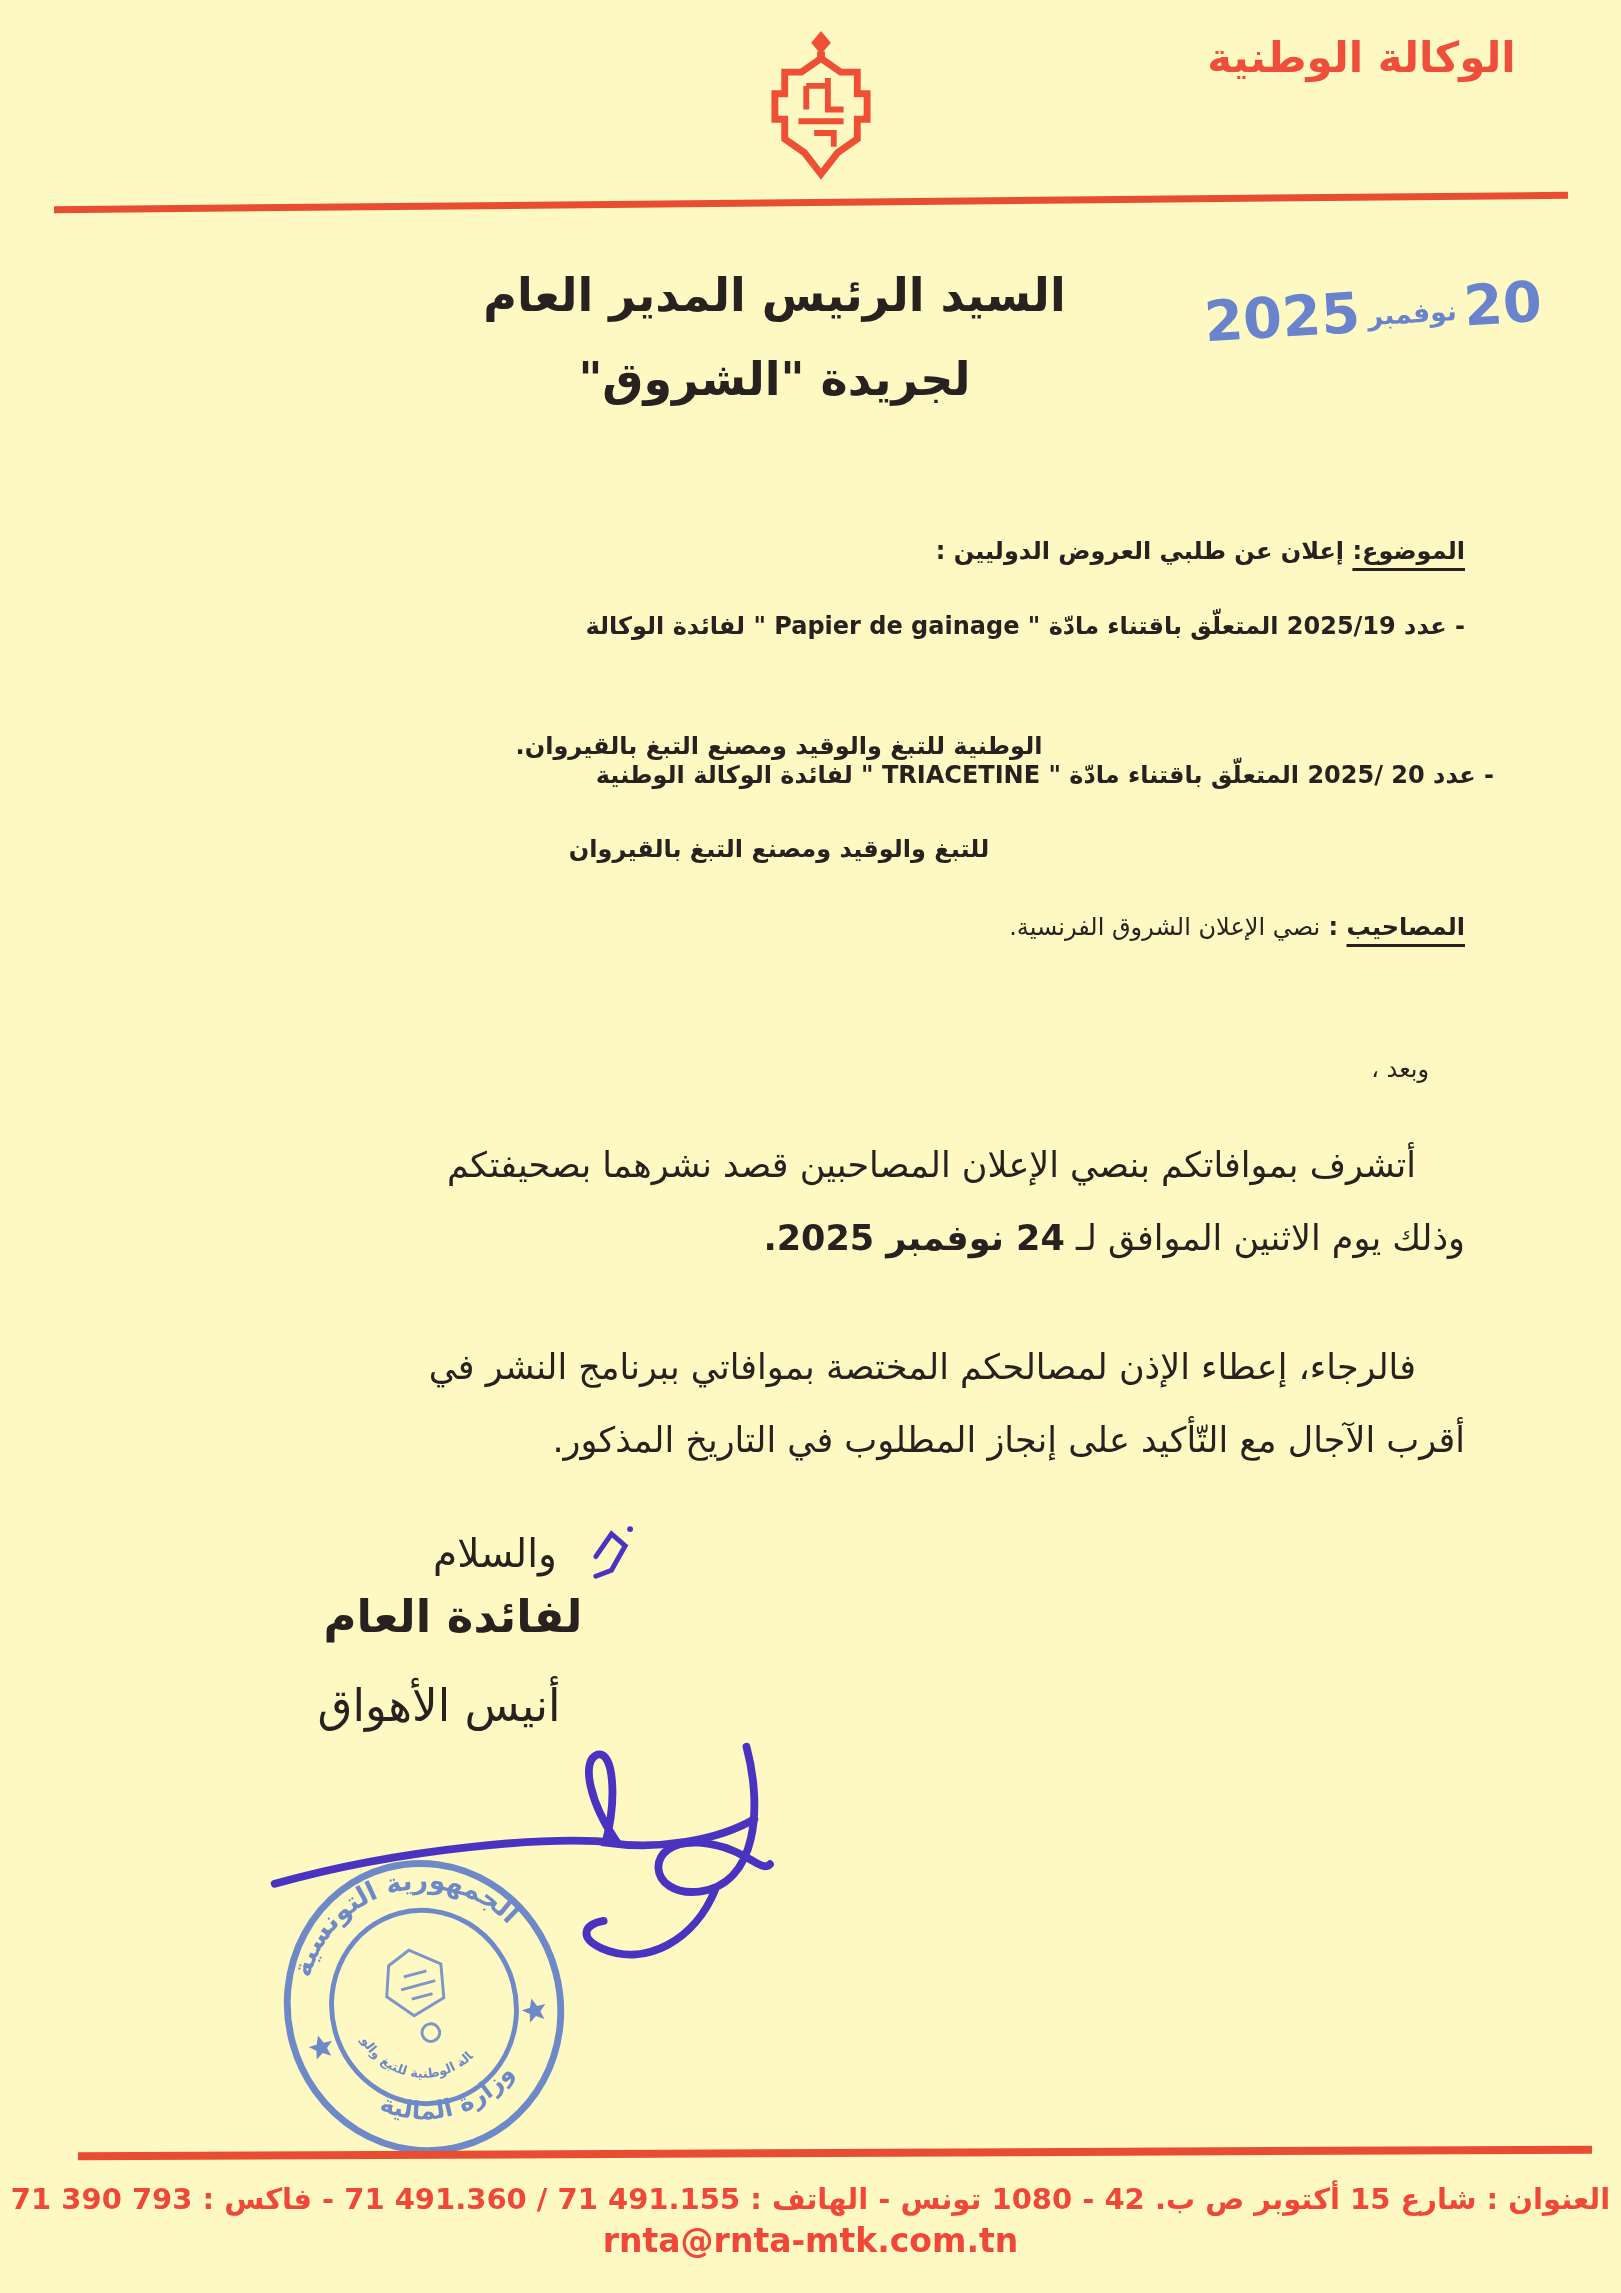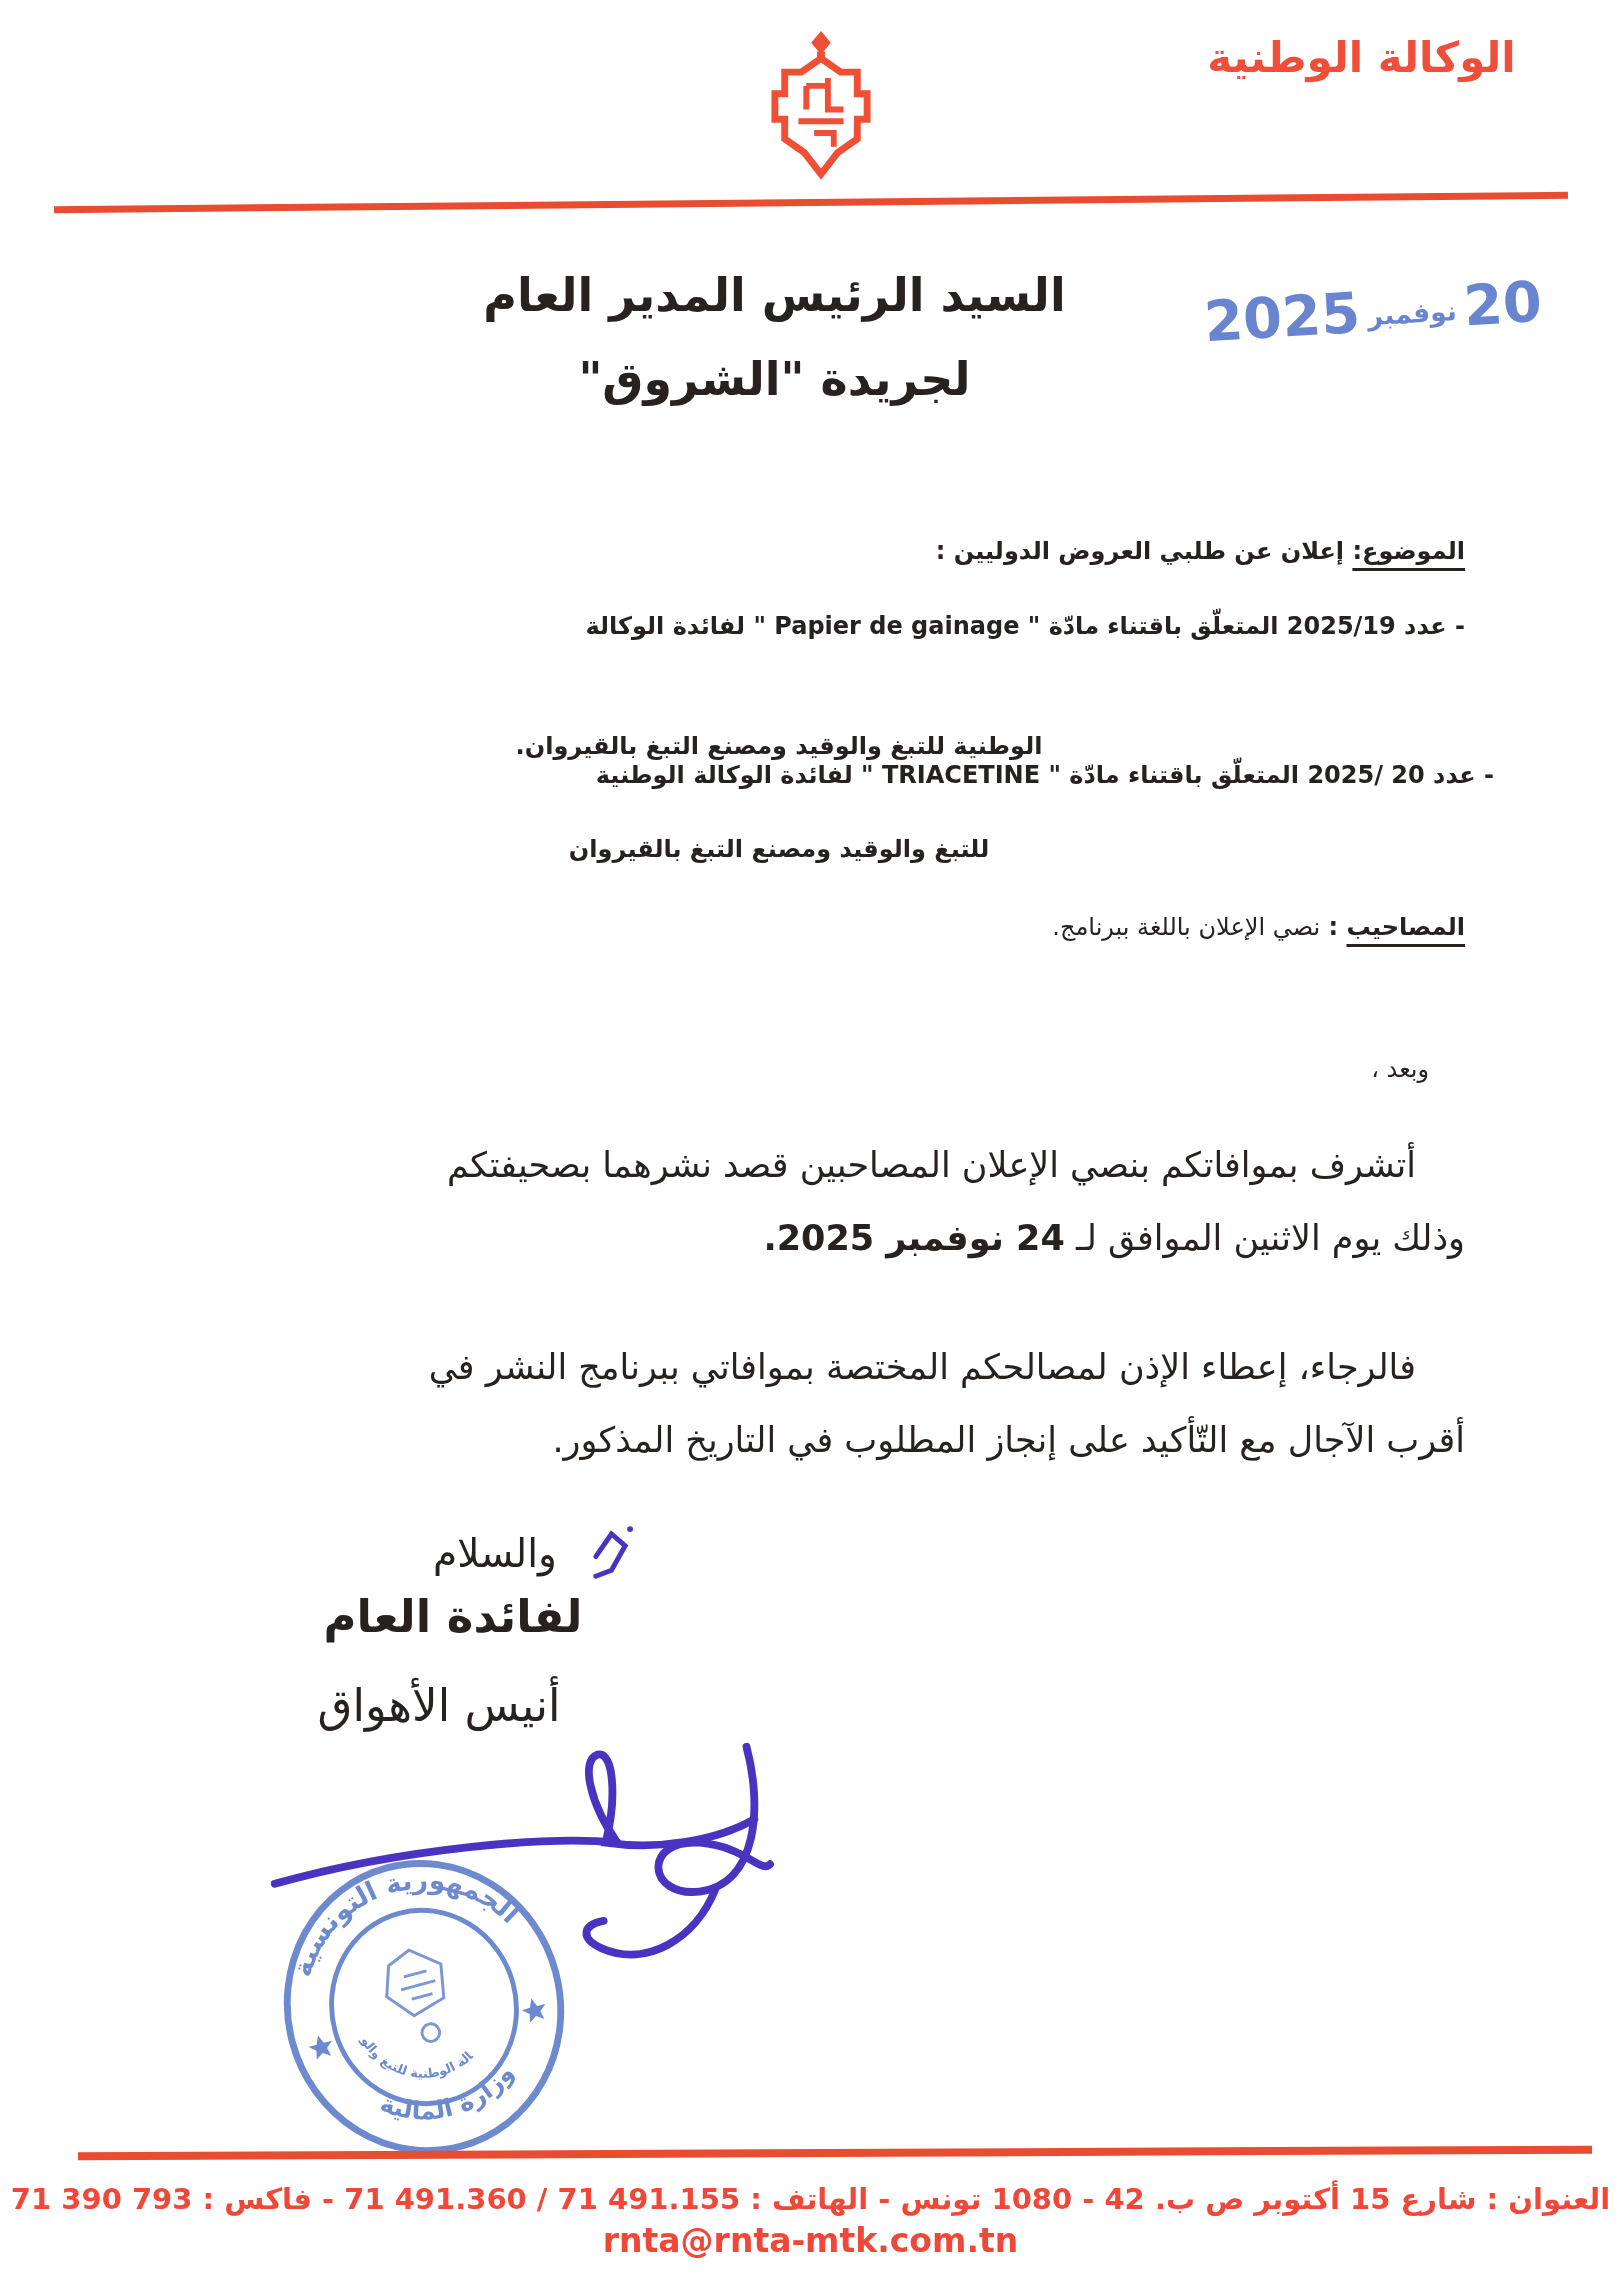--- a/index.html
+++ b/index.html
@@ -1,18 +1,18 @@
 <!DOCTYPE html>
 <html lang="ar"><head>
 <meta charset="utf-8">
 <style>
   html,body{margin:0;padding:0;background:#9a9a9a;}
   .page{
     position:relative;width:1621px;height:2294px;margin:0 auto;
-    background:#ffffff;overflow:hidden;
+    background:#fef9c3;overflow:hidden;
     font-family:"DejaVu Sans","Liberation Sans",sans-serif;
     color:#272220;
   }
   
   .brand{
     position:absolute;top:25.5px;right:98px;width:323px;text-align:center;
     color:#ef4f3a;font-weight:bold;font-size:42px;line-height:63px;
     direction:rtl;letter-spacing:1px;
   }
   .emblem{position:absolute;left:763px;top:29px;}
@@ -105,21 +105,21 @@
 
   <div class="line b l-subject">
     <span class="ul">الموضوع:</span><span> إعلان عن طلبي العروض الدوليين :</span>
   </div>
   <div class="line b l-i1a">- عدد  2025/19 المتعلّق باقتناء مادّة " Papier de gainage " لفائدة الوكالة</div>
   <div class="line b l-i1b ctr">الوطنية للتبغ والوقيد ومصنع التبغ بالقيروان.</div>
   <div class="line b l-i2a">- عدد 20 /2025 المتعلّق باقتناء مادّة " TRIACETINE " لفائدة الوكالة الوطنية</div>
   <div class="line b l-i2b ctr">للتبغ والوقيد ومصنع التبغ بالقيروان</div>
 
   <div class="line l-attach">
-    <span class="b ul">المصاحيب</span><span class="b"> : </span><span>نصي الإعلان باللغة ببرنامج.</span>
+    <span class="b ul">المصاحيب</span><span class="b"> : </span><span>نصي الإعلان الشروق الفرنسية.</span>
   </div>
 
   <div class="line l-salut">وبعد ،</div>
 
   <div class="line l-p1a">أتشرف بموافاتكم بنصي الإعلان المصاحبين قصد نشرهما بصحيفتكم</div>
   <div class="line l-p1b">
     <span>وذلك يوم الاثنين الموافق لـ </span><span class="b">24 نوفمبر 2025.</span>
   </div>
 
   <div class="line l-p2a">فالرجاء، إعطاء الإذن لمصالحكم المختصة بموافاتي ببرنامج النشر في</div>

